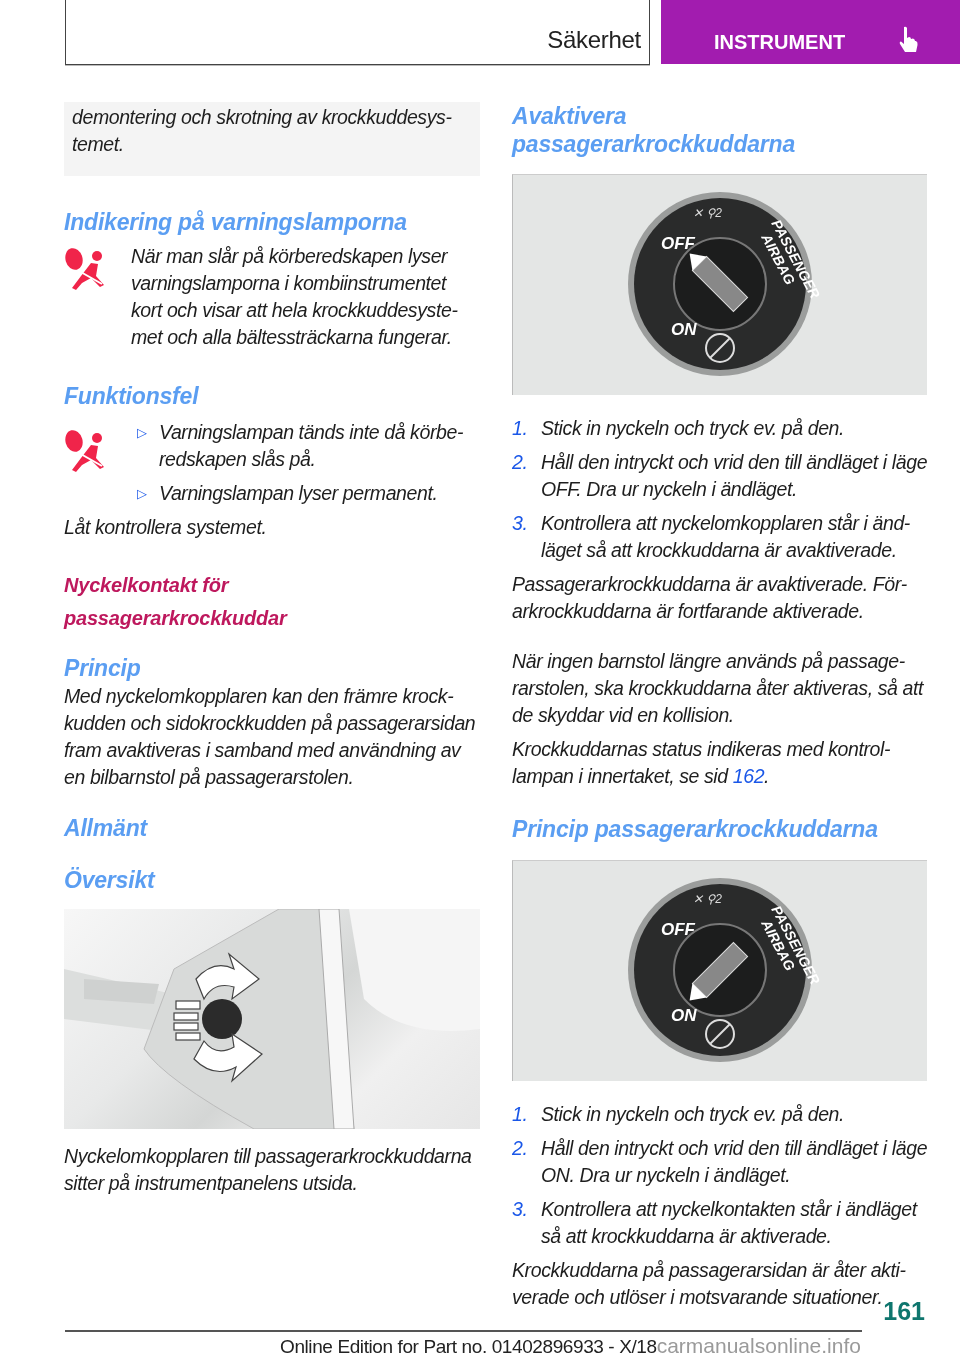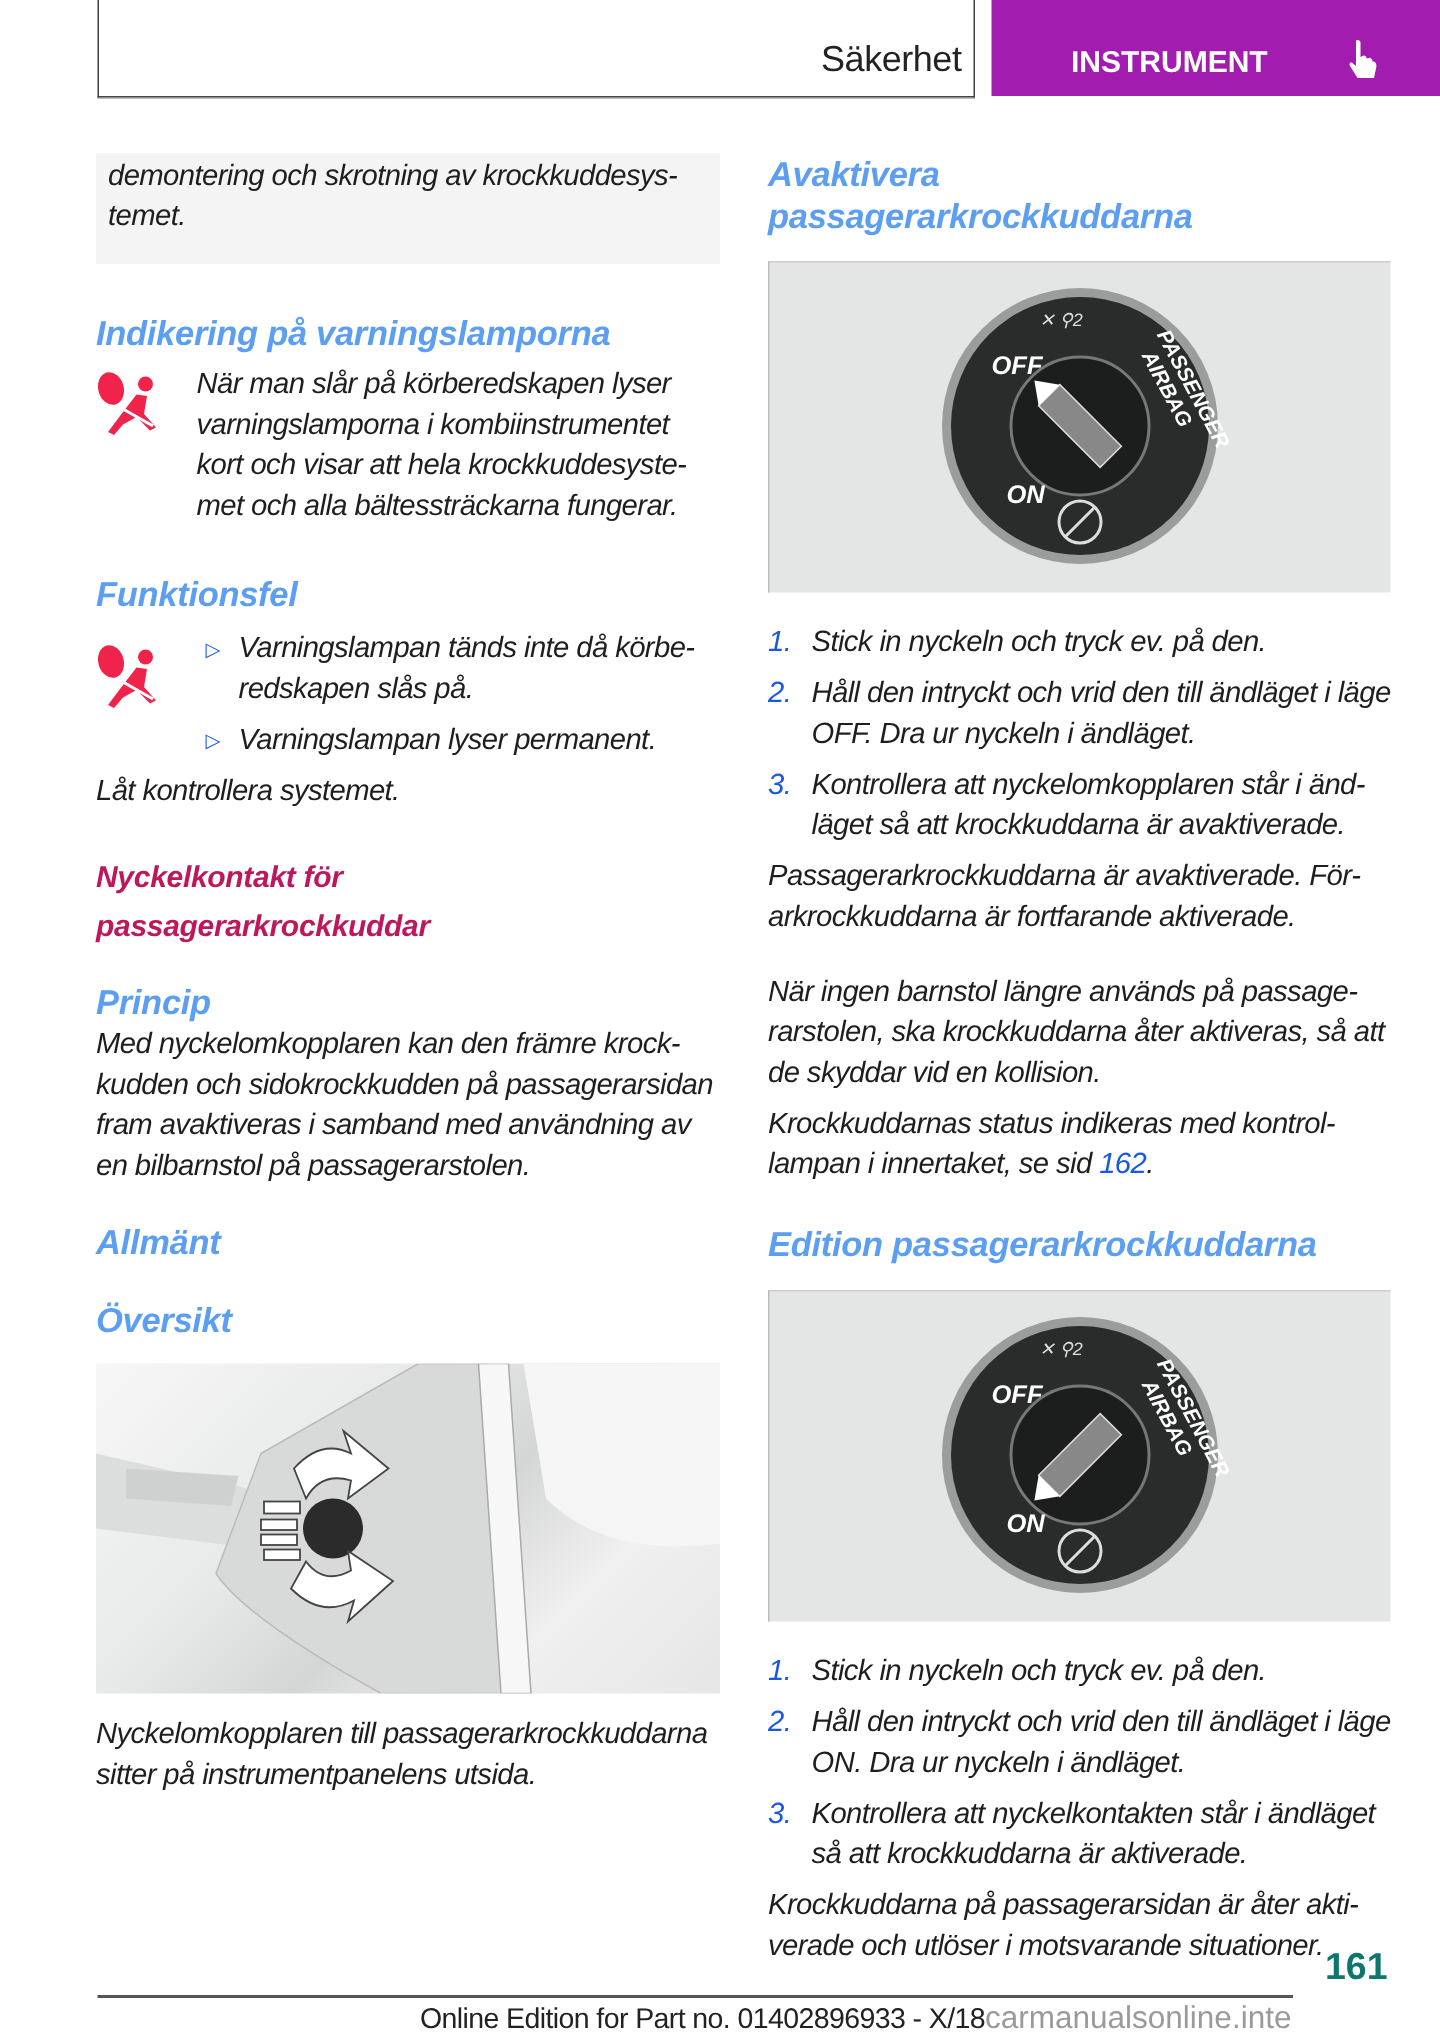--- a/index.html
+++ b/index.html
@@ -183,21 +183,21 @@
   <ol class="steps">
     <li><span class="num">1.</span><span>Stick in nyckeln och tryck ev. på den.</span></li>
     <li><span class="num">2.</span><span>Håll den intryckt och vrid den till ändläget i läge OFF. Dra ur nyckeln i ändläget.</span></li>
     <li><span class="num">3.</span><span>Kontrollera att nyckelomkopplaren står i änd­läget så att krockkuddarna är avaktiverade.</span></li>
   </ol>
   <p class="body" style="margin-bottom:23px">Passagerarkrockkuddarna är avaktiverade. För­arkrockkuddarna är fortfarande aktiverade.</p>
   <p class="body" style="margin-bottom:7px">När ingen barnstol längre används på passage­rarstolen, ska krockkuddarna åter aktiveras, så att de skyddar vid en kollision.</p>
   <p class="body"><span>Krockkuddarnas status indikeras med kontrol­lampan i innertaket, se sid </span><a class="link">162</a><span>.</span></p>
 
   <div style="height:24px"></div>
-  <h2 class="sub">Edition passagerarkrockkuddarna</h2>
+  <h2 class="sub">Princip passagerarkrockkuddarna</h2>
   <div style="height:16px"></div>
   <div class="figure">
     <svg width="414" height="220" viewBox="0 0 414 220">
       <circle cx="207" cy="109" r="92" fill="#9b9d9c"></circle>
       <circle cx="207" cy="109" r="86" fill="#2a2b2b"></circle>
       <circle cx="207" cy="109" r="46" fill="#1c1d1d" stroke="#777" stroke-width="2"></circle>
       <g transform="rotate(-135 207 109)">
         <rect x="197" y="80" width="20" height="58" fill="#888" stroke="#ddd" stroke-width="1"></rect>
         <path d="M197 80 L207 66 L217 80 Z" fill="#fff"></path>
       </g>
@@ -214,13 +214,13 @@
   <ol class="steps">
     <li><span class="num">1.</span><span>Stick in nyckeln och tryck ev. på den.</span></li>
     <li><span class="num">2.</span><span>Håll den intryckt och vrid den till ändläget i läge ON. Dra ur nyckeln i ändläget.</span></li>
     <li><span class="num">3.</span><span>Kontrollera att nyckelkontakten står i ändläget så att krockkuddarna är aktiverade.</span></li>
   </ol>
   <p class="body">Krockkuddarna på passagerarsidan är åter akti­verade och utlöser i motsvarande situationer.</p>
 </div>
 
 <div class="page-num">161</div>
 <div class="footer-line"></div>
-<div class="footer-text"><span>Online Edition for Part no. 01402896933 - X/18</span><span class="wm">carmanualsonline.inte</span></div>
+<div class="footer-text"><span>Online Edition for Part no. 01402896933 - X/18</span><span class="wm">carmanualsonline.info</span></div>
 
 </body></html>

